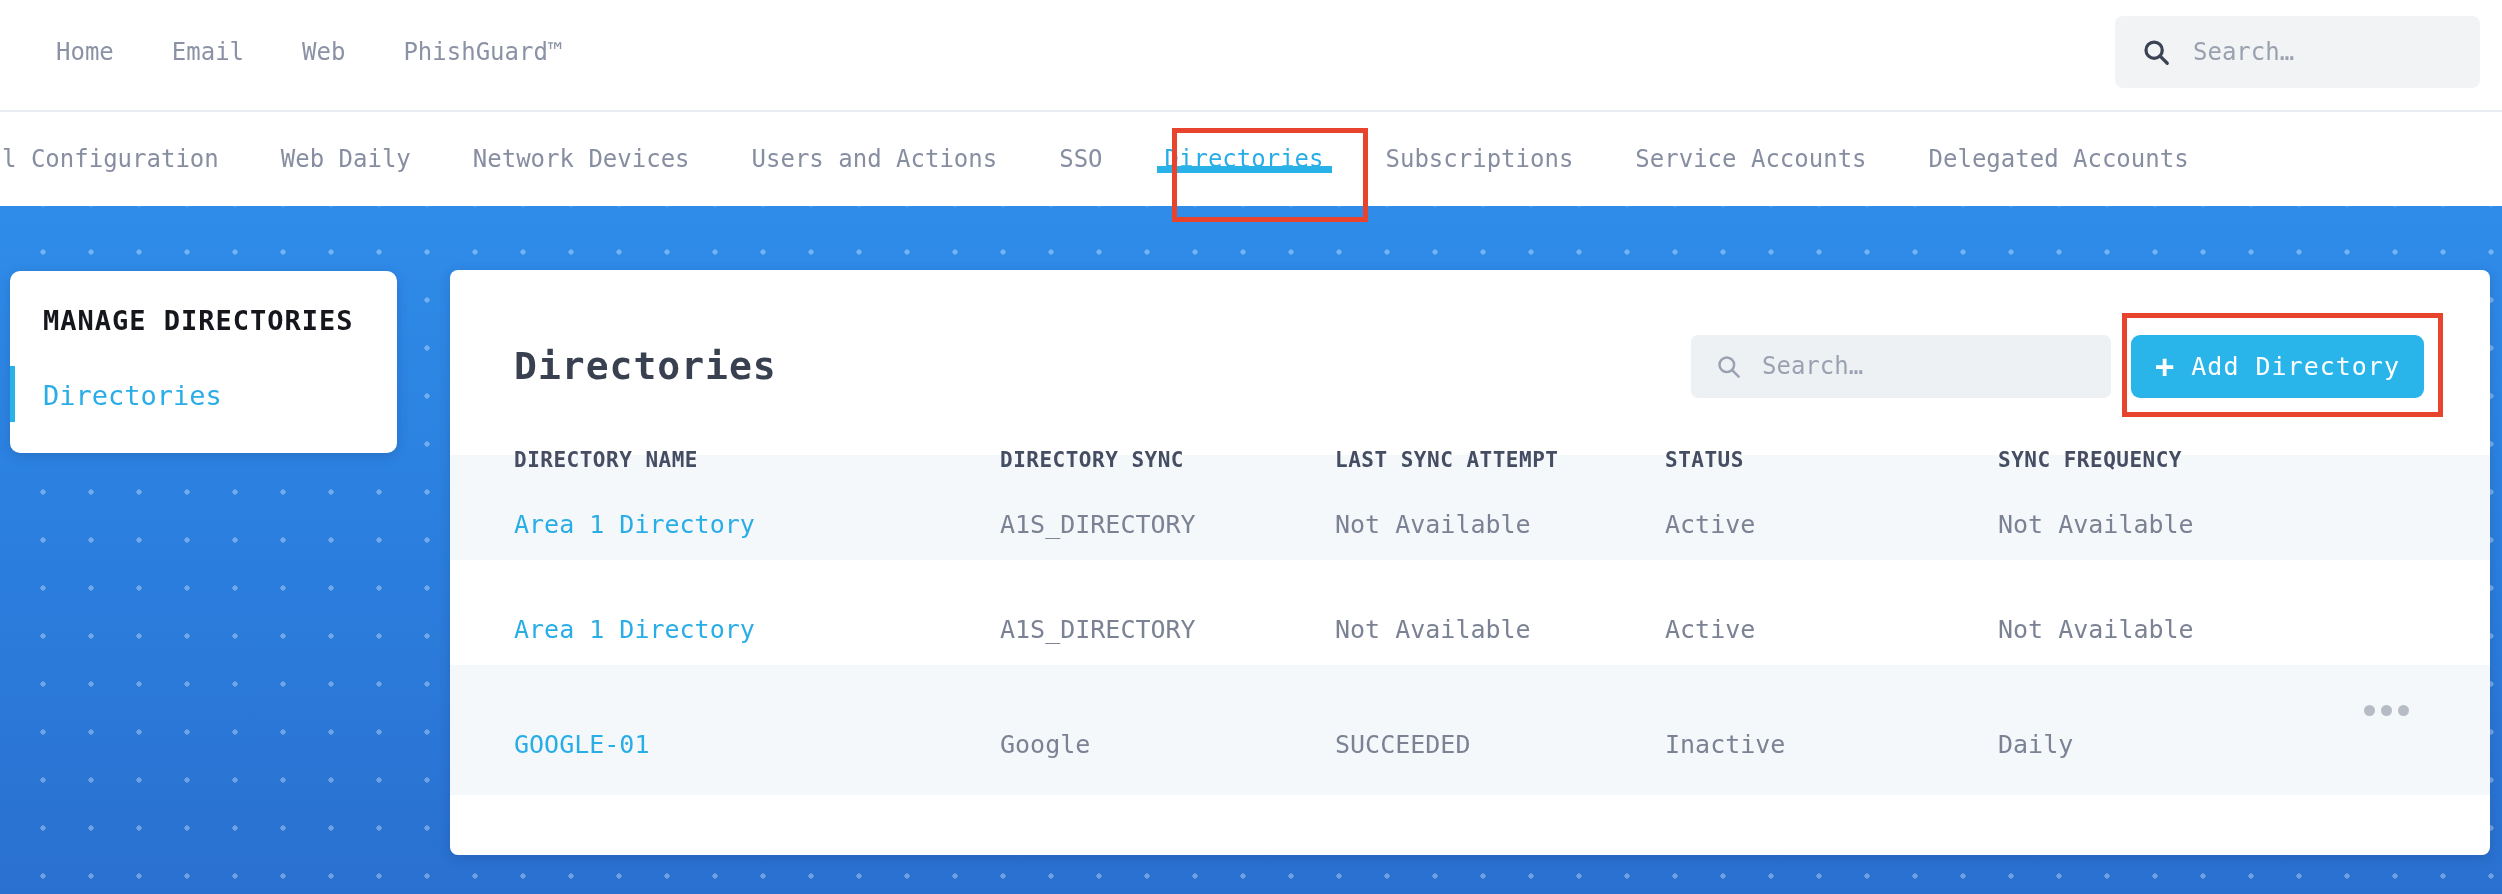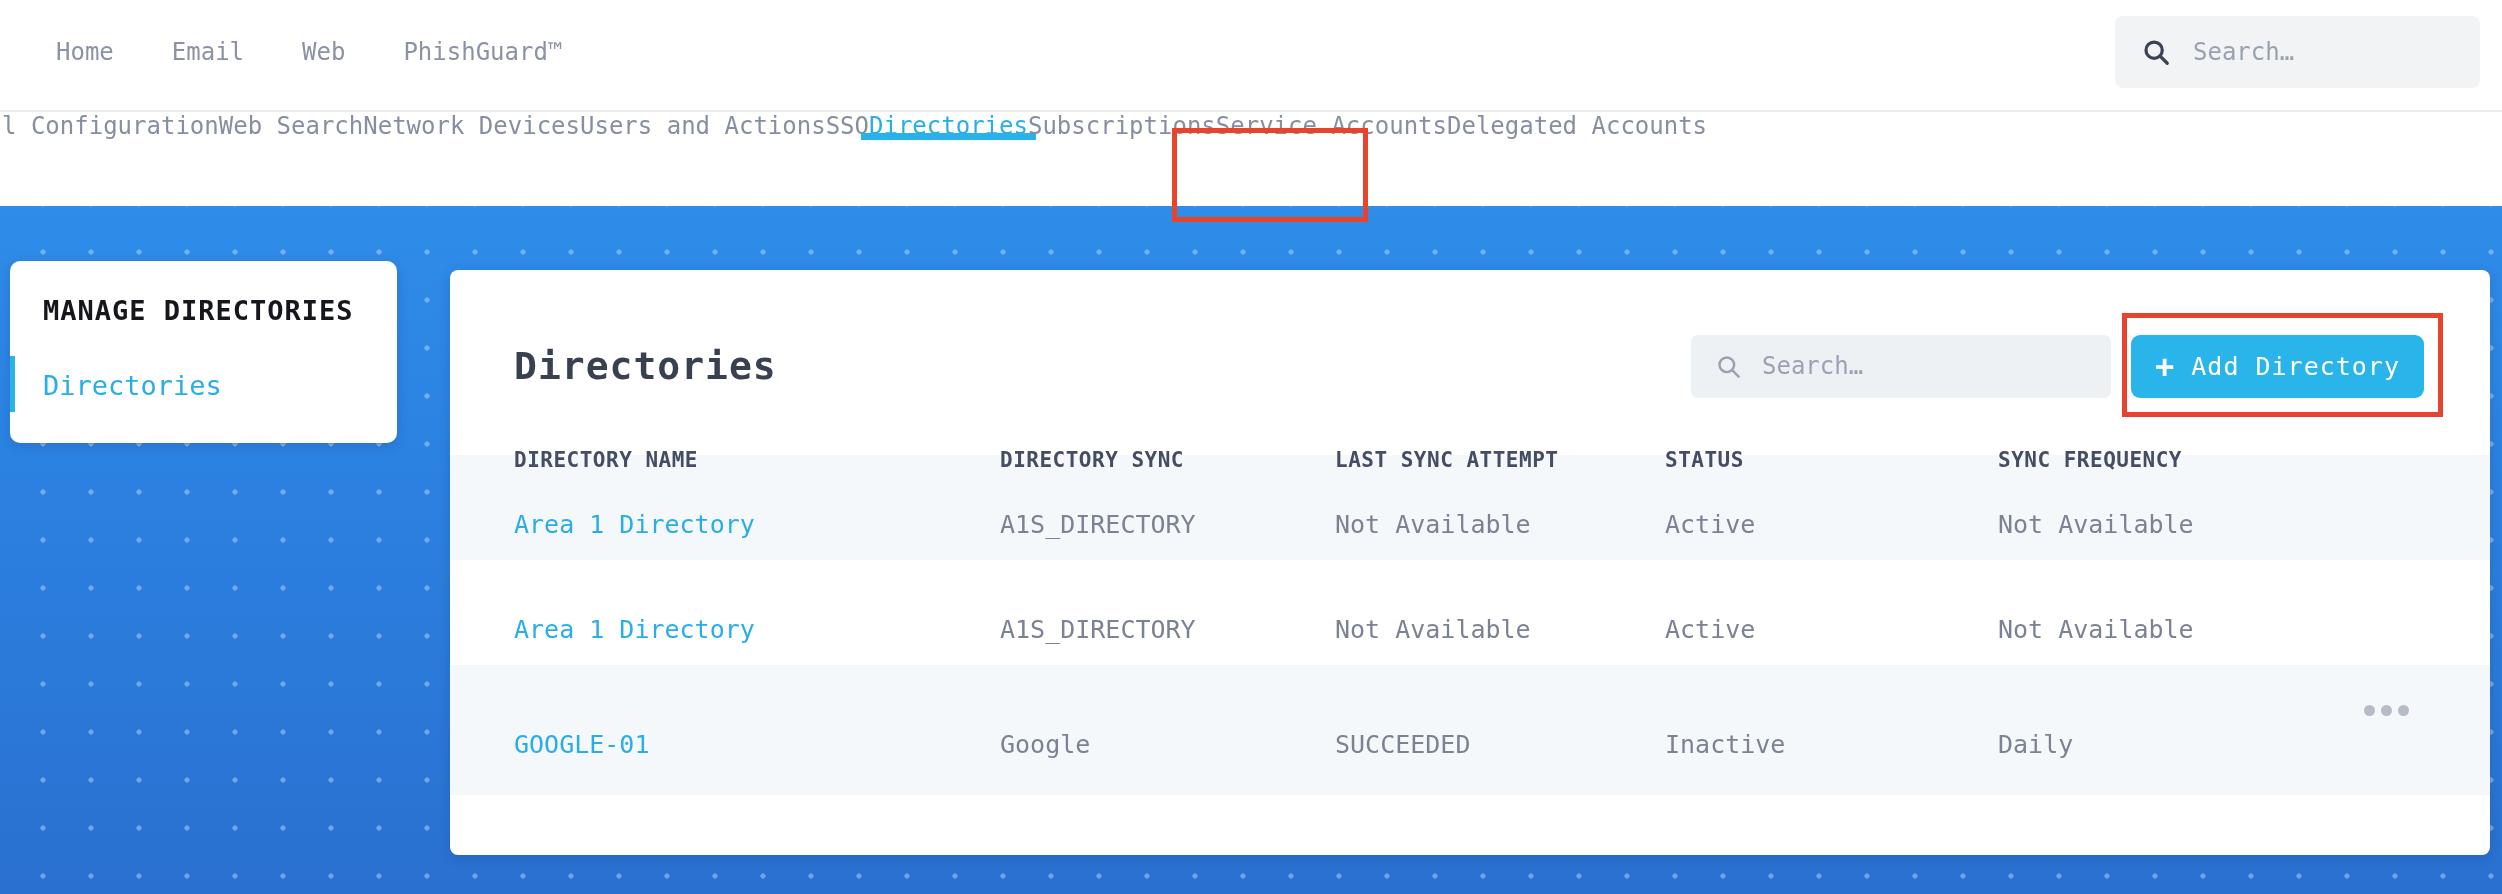--- a/index.html
+++ b/index.html
@@ -28,21 +28,21 @@
     background: #f1f3f5; border-radius: 8px;
     display: flex; align-items: center; gap: 22px; padding-left: 26px;
   }
   .topbar-search .mag { width: 30px; height: 30px; flex: 0 0 auto; }
   .topbar-search .ph { font-size: 24px; color: #9aa1ae; }
 
   
   .tabbar {
     position: absolute; left: 0; top: 110px; width: 2502px; height: 96px;
     background: #ffffff; border-top: 2px solid #e9ecf1;
-    display: flex; align-items: flex-start; padding-left: 2px;
+    display: flex; align-items: center; gap: 62px; padding-left: 2px;
     white-space: nowrap;
   }
   .tab {
     display: flex; align-items: center; position: relative;
     font-size: 24px; color: #878ea1; cursor: pointer;
   }
   .tab.active { color: #29ade6; }
   .tab.active::after {
     content: ""; position: absolute; left: -8px; right: -8px; bottom: 0;
     height: 7px; background: #29b2e8;
@@ -53,21 +53,21 @@
     position: absolute; left: 0; top: 206px; width: 2502px; height: 688px;
     background-image:
       radial-gradient(circle, rgba(255,255,255,0.33) 2.4px, rgba(255,255,255,0) 2.9px),
       linear-gradient(180deg, #2f8ce9 0%, #2b7ddd 55%, #2a70d0 100%);
     background-size: 48px 48px, 100% 100%;
     background-position: 19px 22px, 0 0;
   }
 
   
   .side-card {
-    position: absolute; left: 10px; top: 55px;
+    position: absolute; left: 10px; top: 65px;
     width: 387px; height: 182px;
     background: #ffffff; border-radius: 10px;
     box-shadow: 0 3px 12px rgba(15,40,80,0.18);
   }
   .side-card-title {
     padding: 34px 0 0 33px;
     font-size: 27px; font-weight: bold; color: #15171c; letter-spacing: 1px;
     white-space: nowrap;
   }
   .side-card-item {
@@ -155,21 +155,21 @@
       <svg class="mag" viewBox="0 0 24 24" fill="none" stroke="#3a4254" stroke-width="2.6" stroke-linecap="round">
         <circle cx="10.5" cy="10.5" r="6.5"></circle>
         <line x1="15.5" y1="15.5" x2="21" y2="21"></line>
       </svg>
       <span class="ph">Search…</span>
     </div>
   </header>
 
   <nav class="tabbar">
     <span class="tab">l Configuration</span>
-    <span class="tab">Web Search</span>
+    <span class="tab">Web Daily</span>
     <span class="tab">Network Devices</span>
     <span class="tab">Users and Actions</span>
     <span class="tab">SSO</span>
     <span class="tab active">Directories</span>
     <span class="tab">Subscriptions</span>
     <span class="tab">Service Accounts</span>
     <span class="tab">Delegated Accounts</span>
   </nav>
 
   <section class="workspace">

